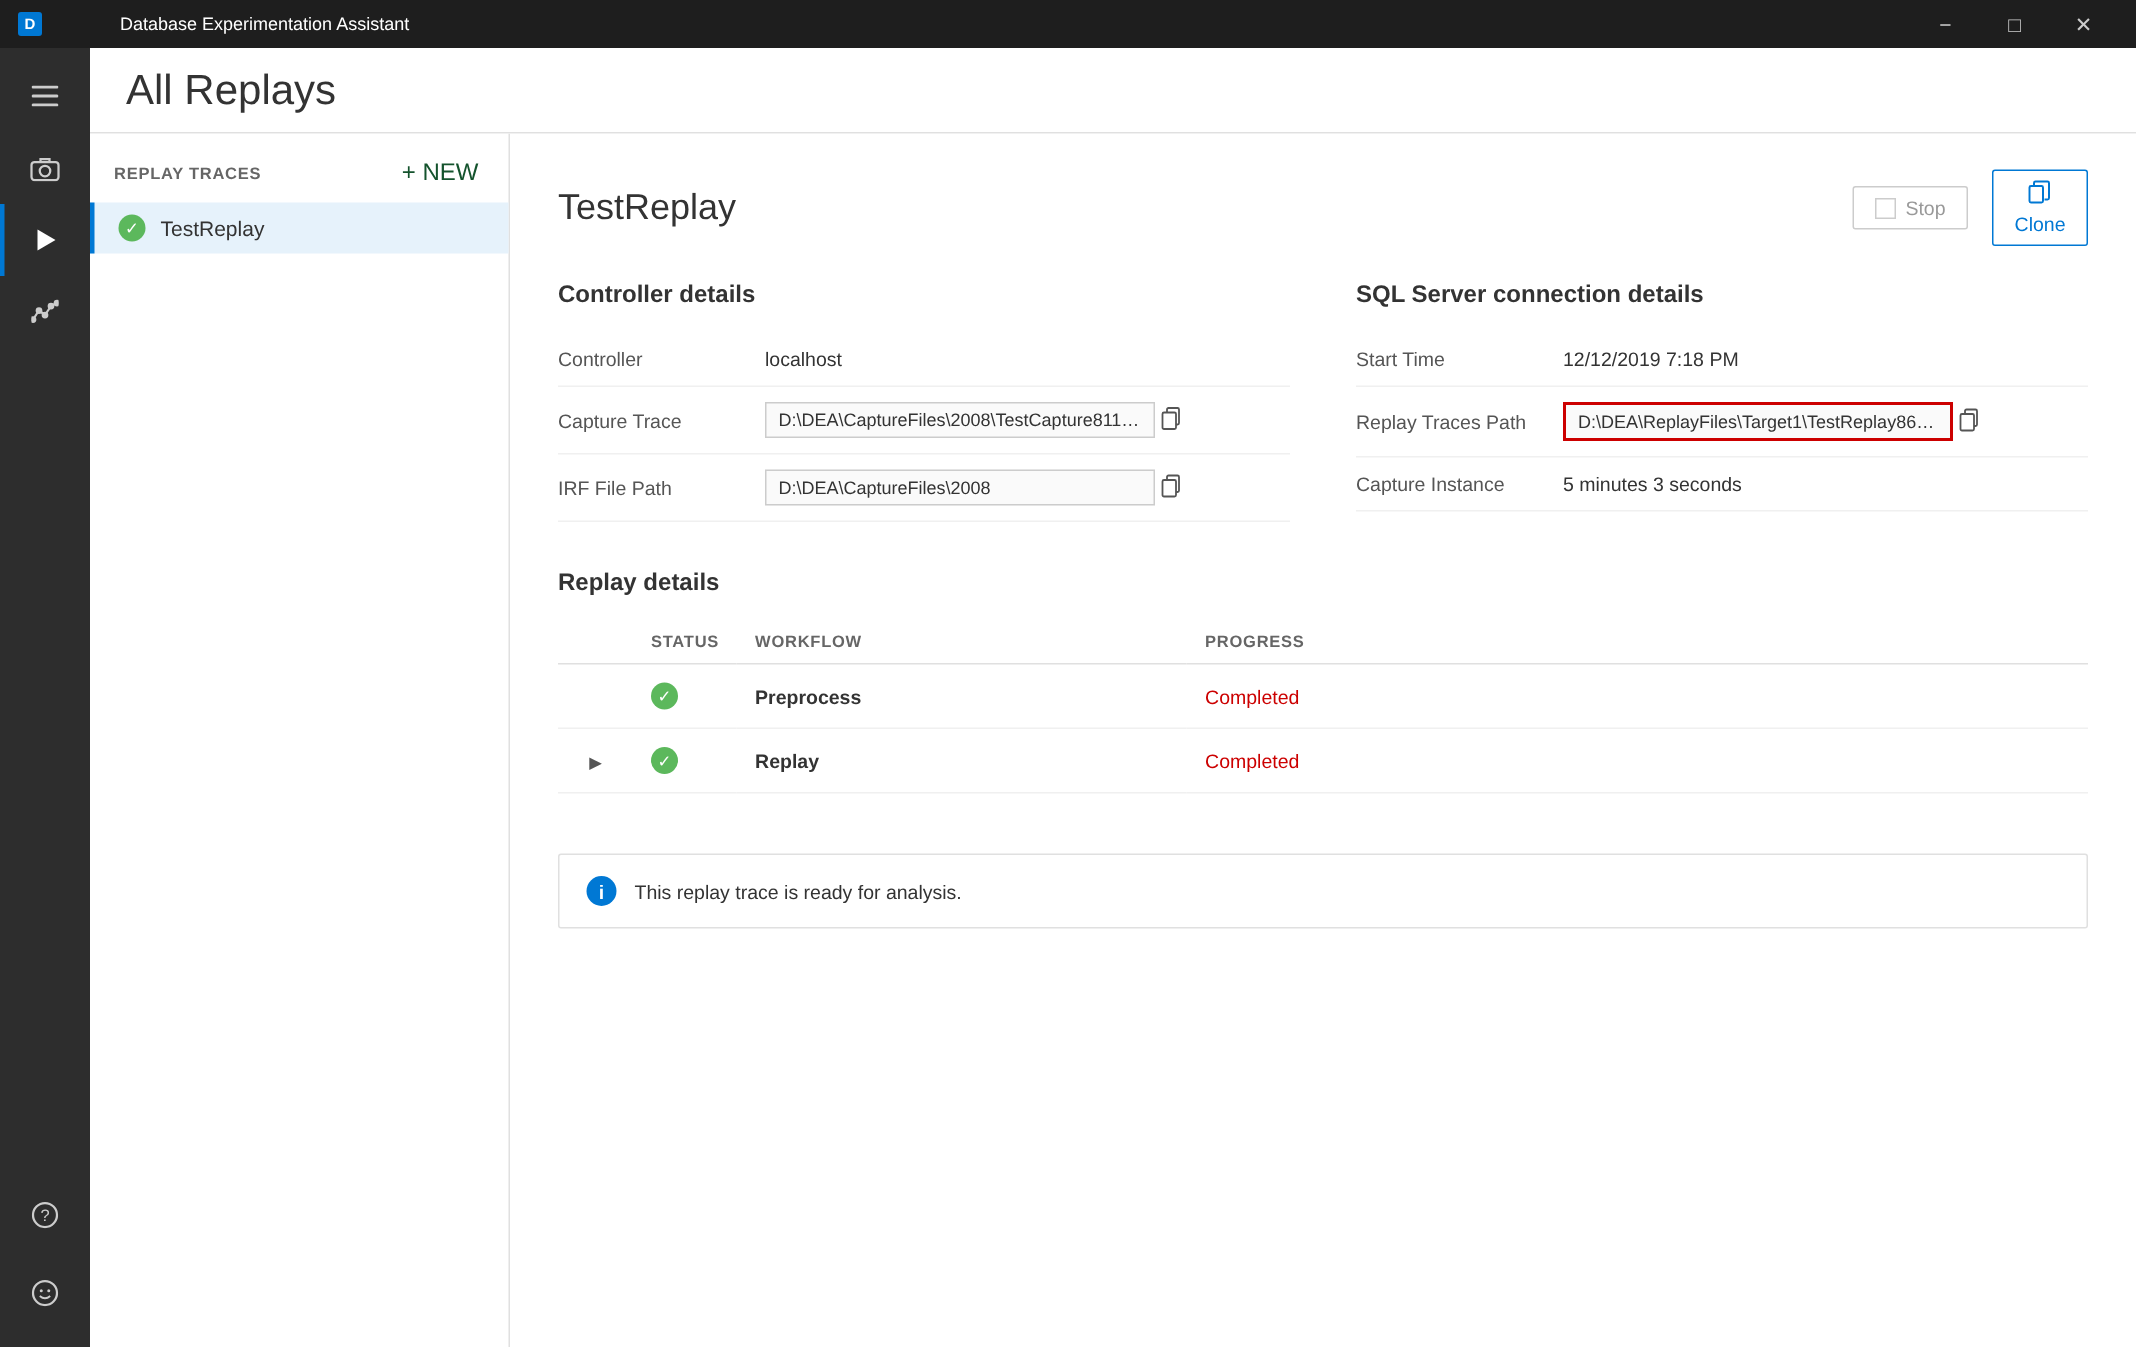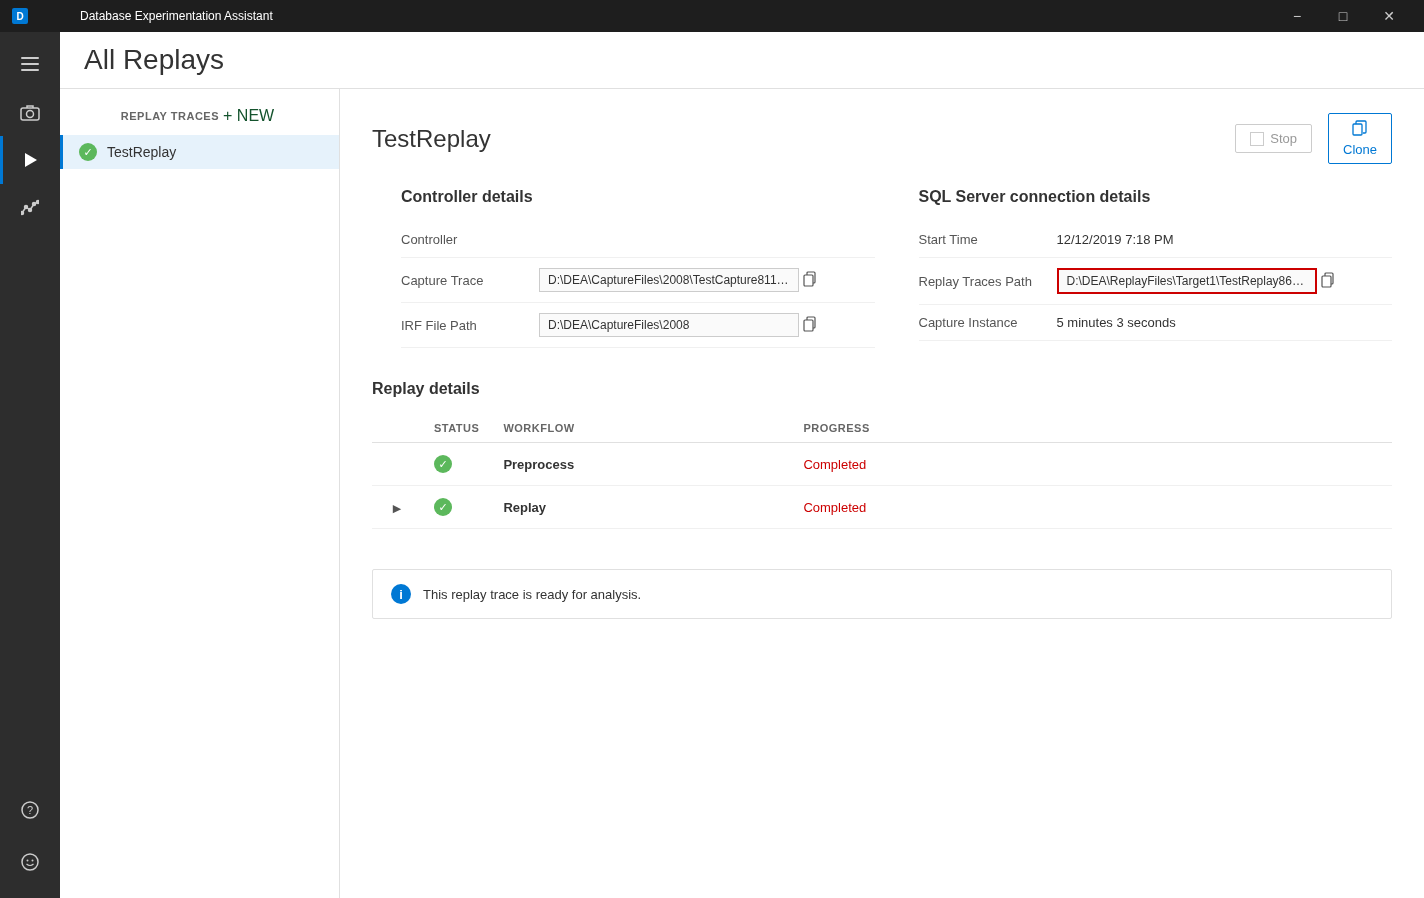--- a/index.html
+++ b/index.html
@@ -91,21 +91,21 @@
       width: 280px;
       background: #fff;
       border-right: 1px solid #e0e0e0;
       flex-shrink: 0;
       display: flex;
       flex-direction: column;
     }
     .sidebar-header {
       display: flex;
       align-items: center;
-      justify-content: center;
+      justify-content: space-between;
       padding: 16px 16px 8px 16px;
     }
     .sidebar-label {
       font-size: 11px;
       font-weight: 600;
       color: #666;
       letter-spacing: 0.5px;
       text-transform: uppercase;
     }
     .sidebar-new-btn {
@@ -278,21 +278,20 @@
 
     .checkbox-stop {
       width: 14px; height: 14px; border: 1px solid #ccc; display: inline-block;
     }
 
     
     .two-col-details {
       display: flex;
       gap: 44px;
       margin-bottom: 32px;
-      margin-left: 29px;
     }
     .col-details { flex: 1; }
   </style>
 </head>
 <body>
 
 <div class="titlebar">
   <div class="titlebar-icon">D</div>
   <span class="titlebar-title">Database Experimentation Assistant</span>
   <div class="titlebar-controls">
@@ -393,20 +392,21 @@
           </div>
         </div>
 
         <div class="two-col-details">
 
           <div class="col-details">
             <div class="section-title">Controller details</div>
 
             <div class="detail-row">
               <span class="detail-label">Controller</span>
+              <span class="detail-value">localhost</span>
             </div>
 
             <div class="detail-row">
               <span class="detail-label">Capture Trace</span>
               <div class="detail-field">
                 <div class="field-box">D:\DEA\CaptureFiles\2008\TestCapture811_Mini...</div>
                 <span class="copy-icon">
                   <svg width="14" height="16" viewBox="0 0 14 16" fill="none" stroke="#555" stroke-width="1.2">
                     <rect x="1" y="4" width="9" height="11" rx="1"></rect>
                     <path d="M4 4 V2 a1 1 0 0 1 1-1 h6 a1 1 0 0 1 1 1 v9 a1 1 0 0 1-1 1 h-1"></path>

